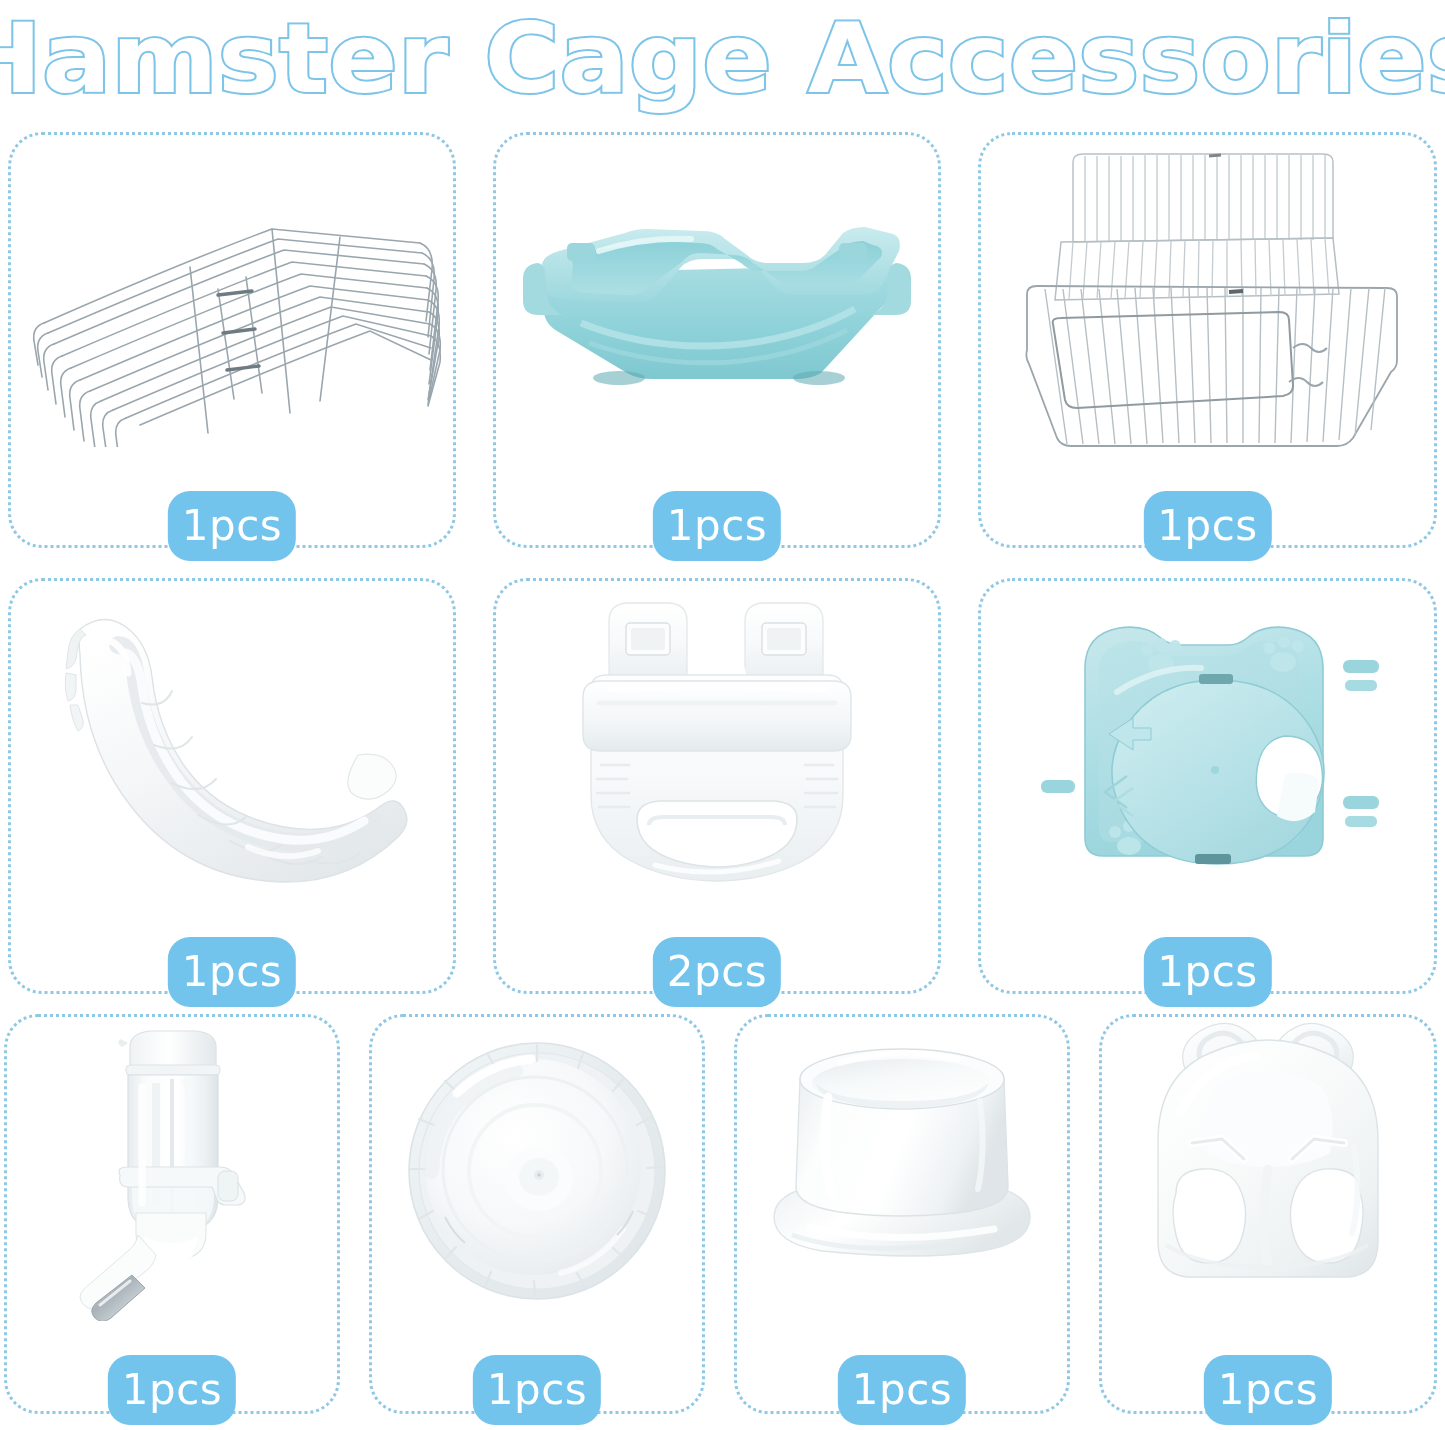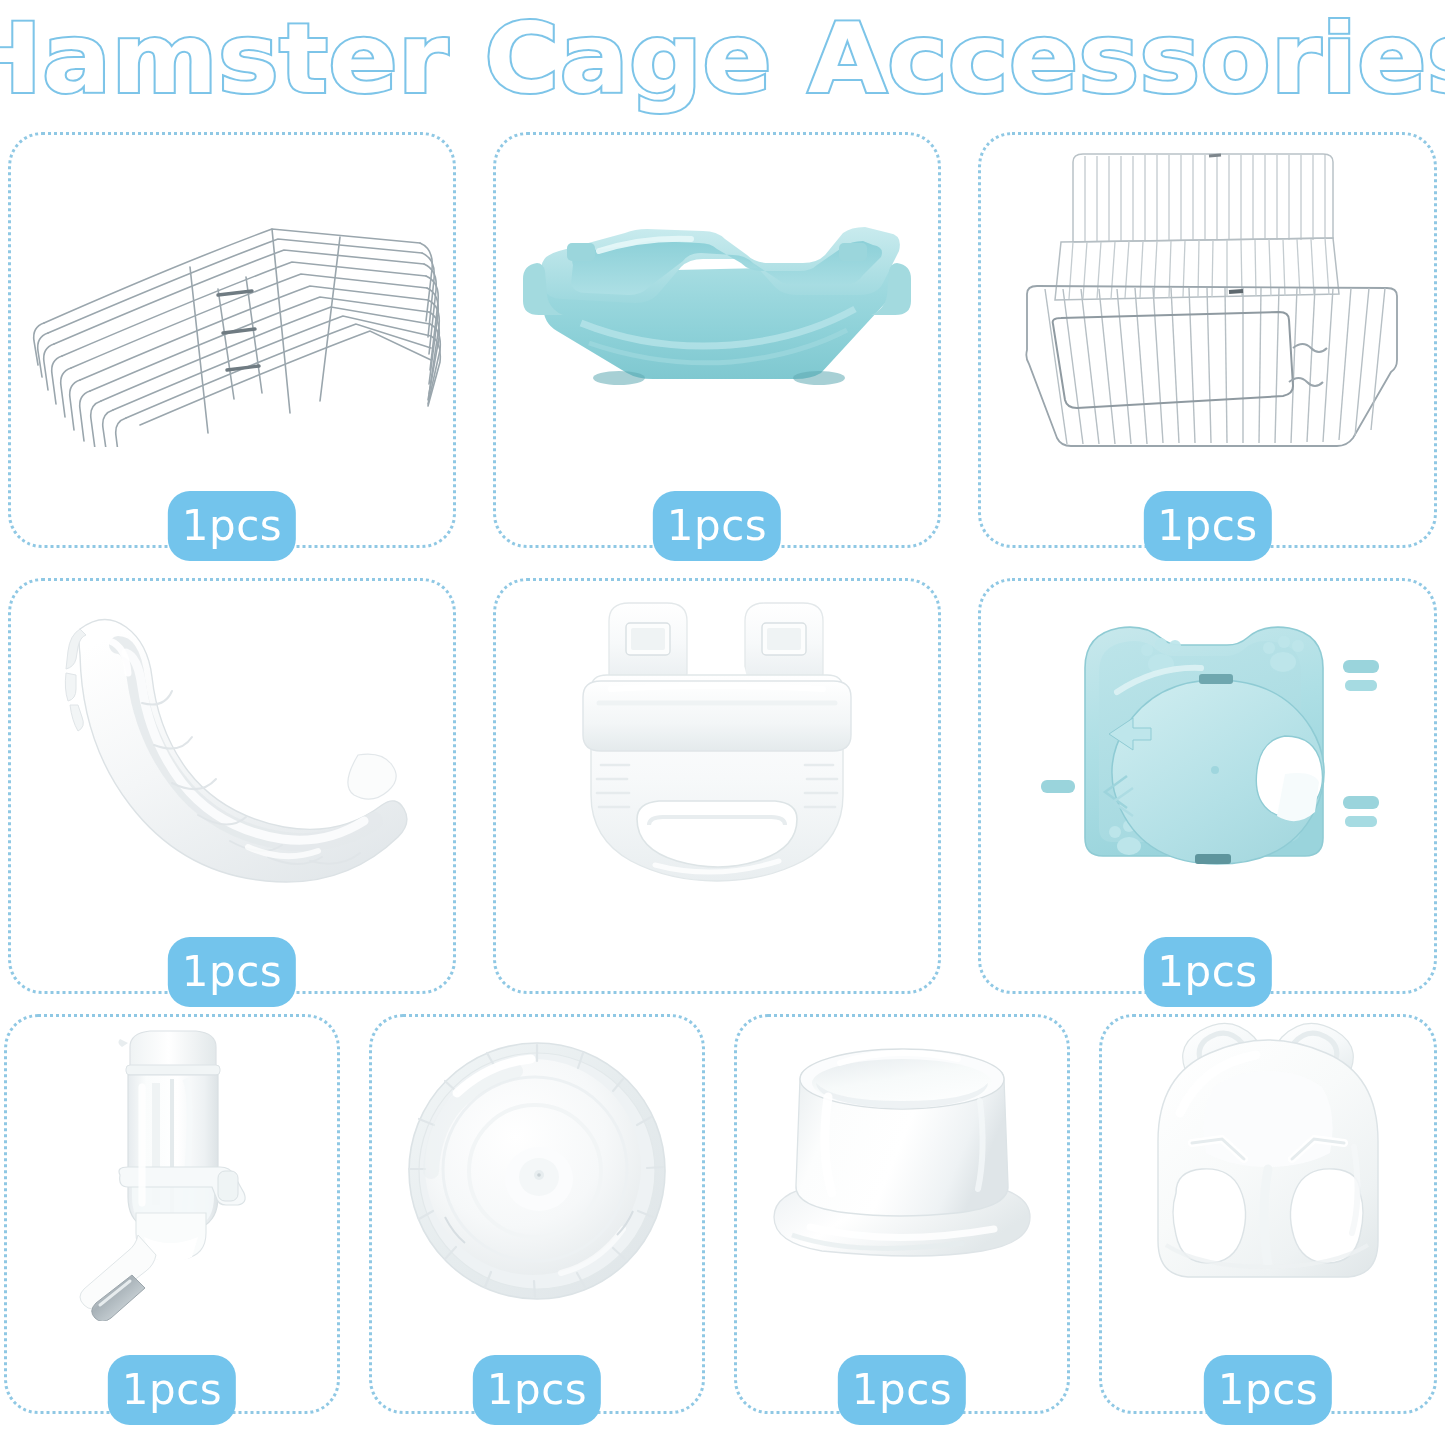--- a/index.html
+++ b/index.html
@@ -355,20 +355,21 @@
             <path d="M298 214 l30 0"></path>
         </g>
 
         <path d="M130 226 q0 -16 22 -18 l116 0 q22 2 22 18 q0 30 -40 42 q-38 12 -80 0 q-40 -12 -40 -42 Z" fill="#FFFFFF" stroke="#DDE4E6" stroke-width="1.6"></path>
         <path d="M142 232 q0 -8 14 -8 l108 0 q14 0 14 8" fill="none" stroke="#E8EDEF" stroke-width="4"></path>
 
         <path d="M104 96 q100 -6 212 0" fill="none" stroke="#FFFFFF" stroke-width="6" opacity="0.85" stroke-linecap="round"></path>
         <path d="M148 272 q60 16 124 -4" fill="none" stroke="#FFFFFF" stroke-width="5" opacity="0.8" stroke-linecap="round"></path>
       </svg>
     </div>
+    <div class="badge r2">2pcs</div>
   </div>
 
   <div class="cell" style="left:978px;top:460px;width:459px;height:416px;">
     <div class="art">
       <svg width="430" height="310" viewBox="0 0 430 310">
         <defs>
           <linearGradient id="bpOuter" x1="0" y1="0" x2="0.3" y2="1">
             <stop offset="0" stop-color="#C8E8EC"></stop>
             <stop offset="0.5" stop-color="#AEDFE5"></stop>
             <stop offset="1" stop-color="#9AD4DC"></stop>

